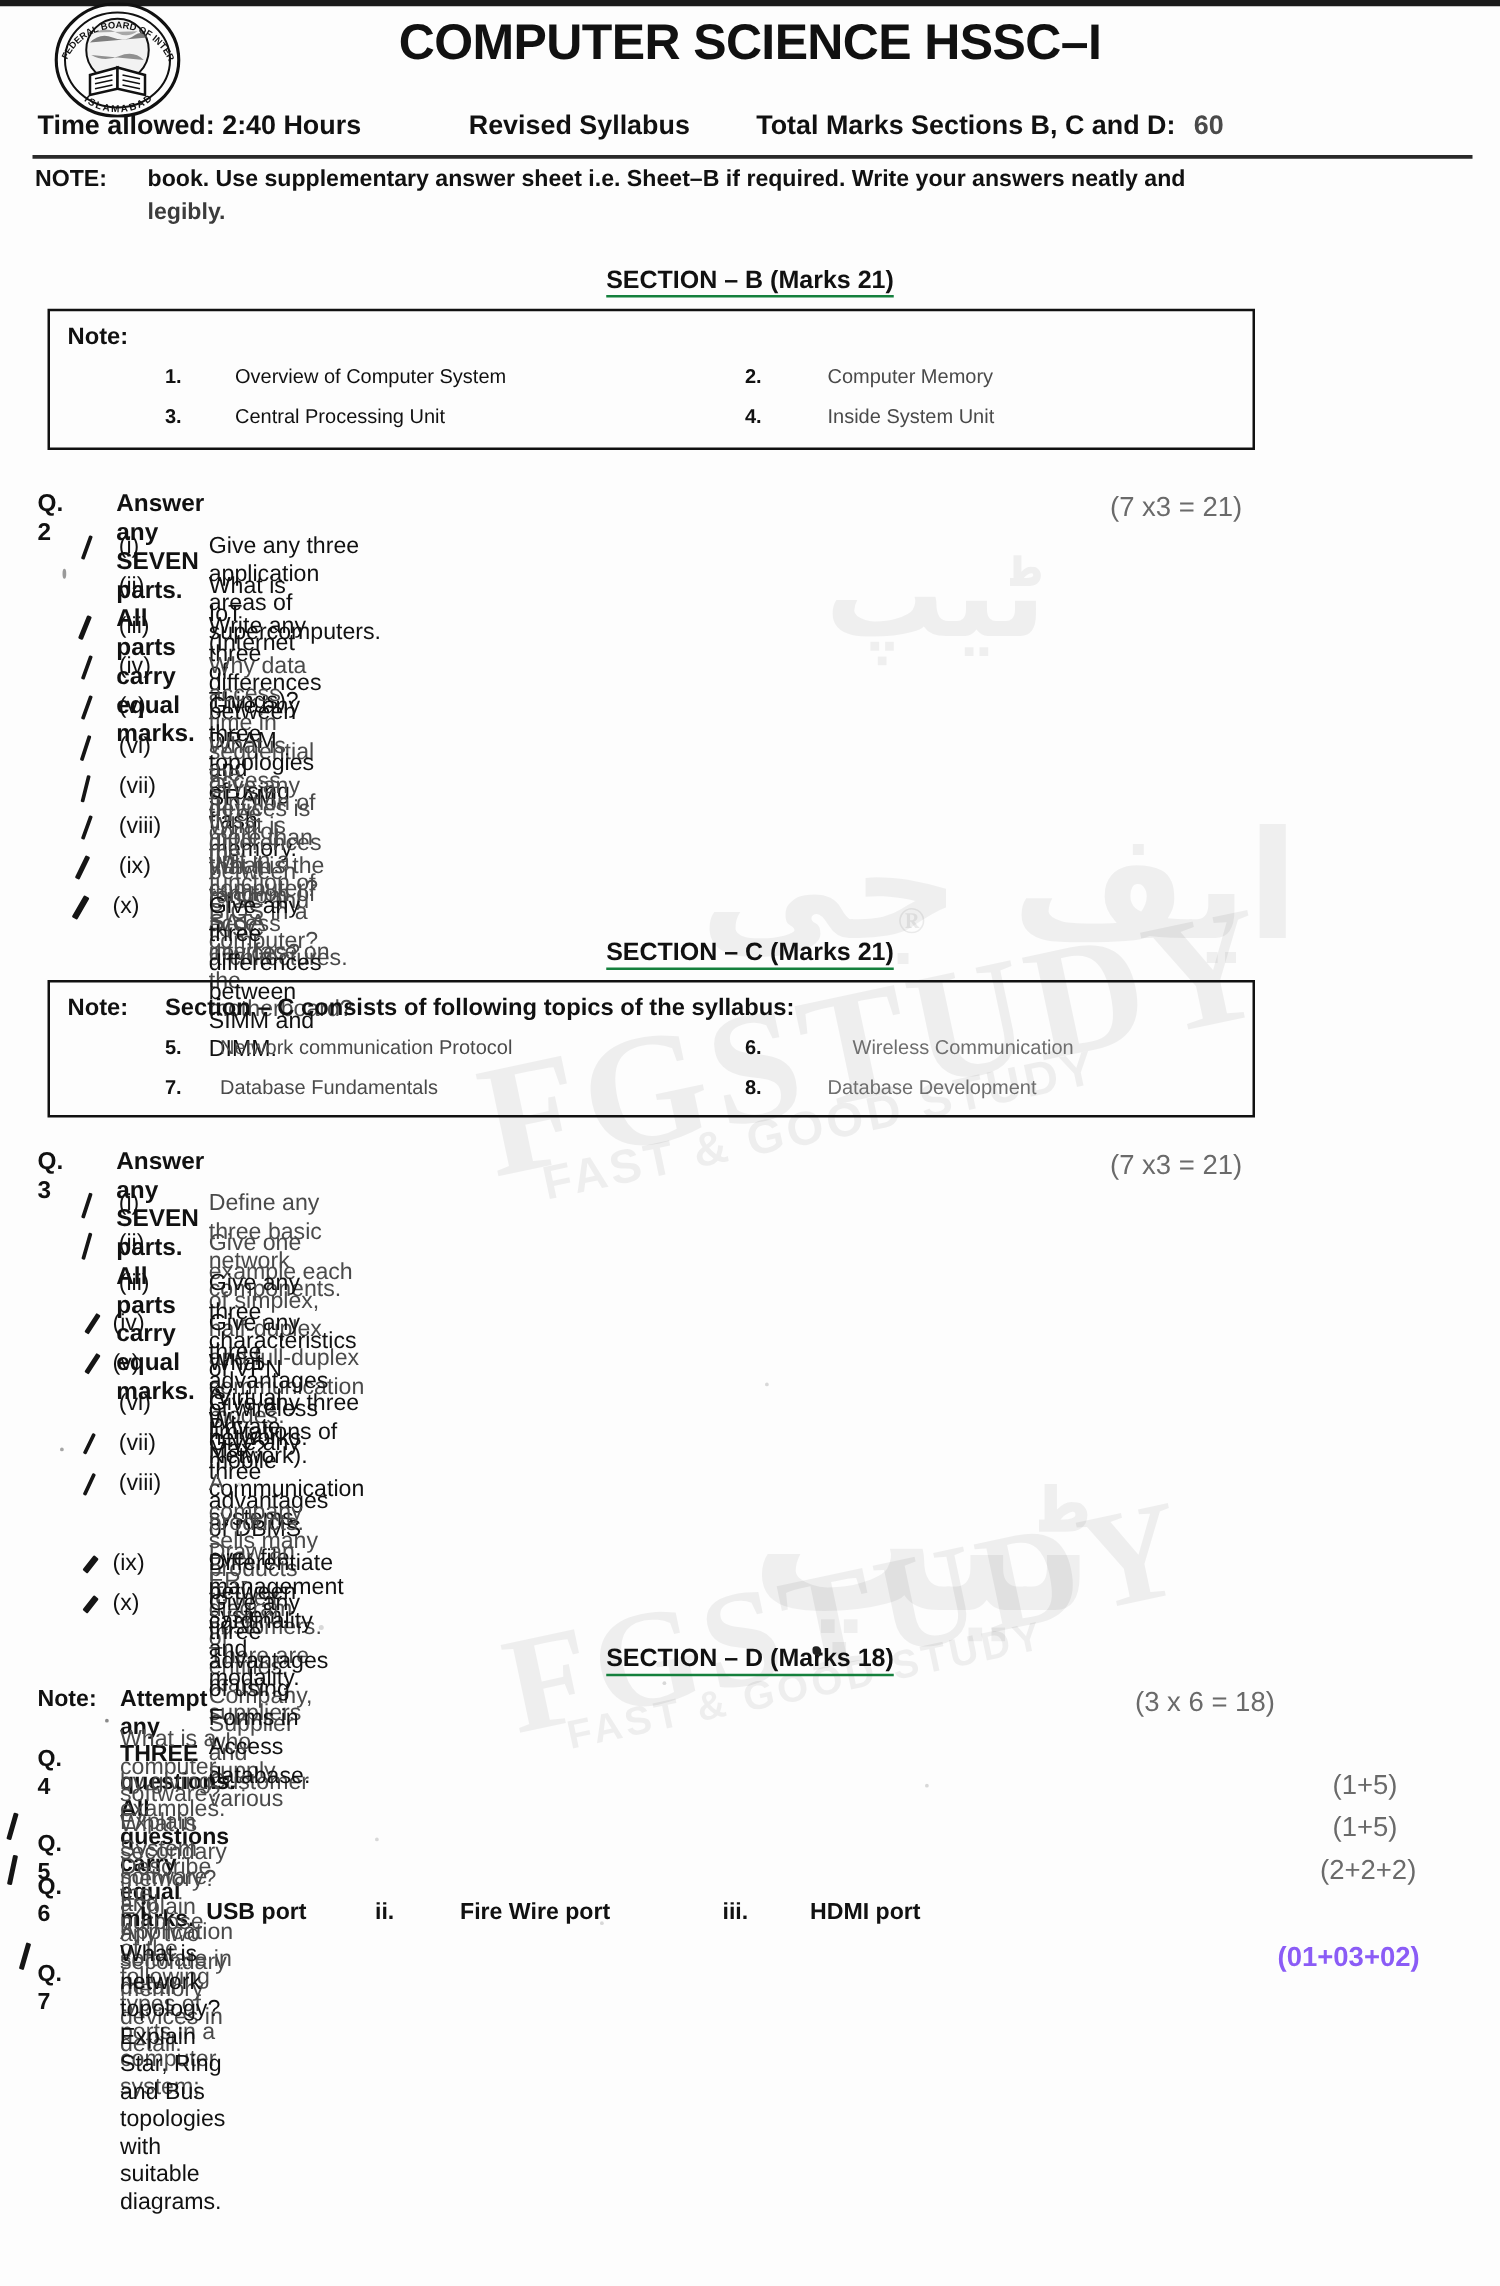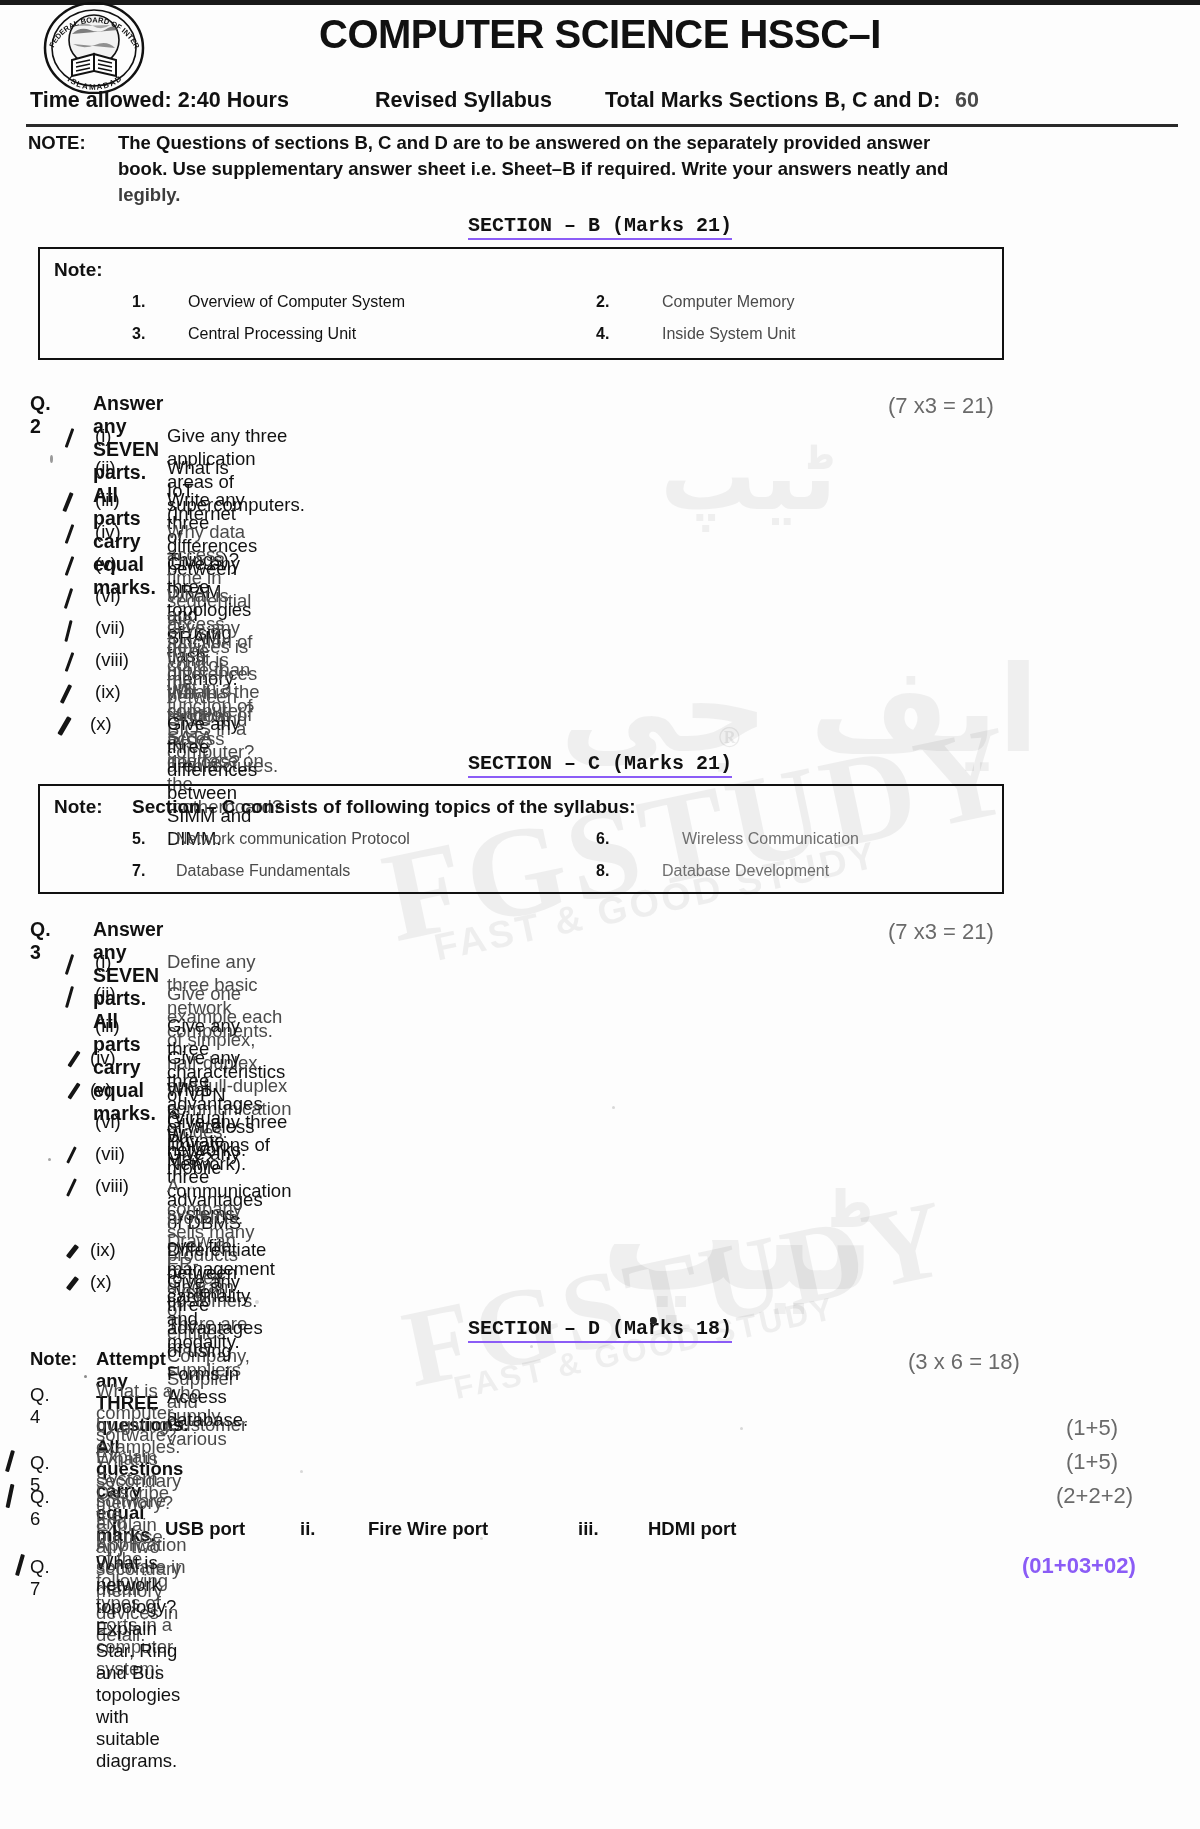--- a/index.html
+++ b/index.html
@@ -115,23 +115,22 @@
 
   
   .sec-head {
     position: absolute;
     width: 1200px;
     text-align: center;
     font-size: 20px;
     font-weight: bold;
   }
   .sec-head span {
-    border-bottom: 2px solid #8b5cf6;
+    border-bottom: 2px solid #15803d;
     padding-bottom: 1px;
-    font-family: Liberation Mono, monospace;
   }
 
   
   .topic-box {
     position: absolute;
     border: 2px solid #111;
     box-sizing: border-box;
   }
   .topic-box .tb-note {
     position: absolute;
@@ -176,21 +175,21 @@
   
   .tick {
     position: absolute;
     background: #151515;
     border-radius: 1px;
     pointer-events: none;
   }
 
   
   .d-row { position: absolute; font-size: 18.5px; }
-  .d-lbl { position: absolute; left: 0; top: 4px; font-weight: normal; }
+  .d-lbl { position: absolute; left: 0; top: 16px; font-weight: bold; }
   .d-txt { position: absolute; left: 62px; top: 0; }
   .d-note-lbl { position: absolute; left: 0; top: 0; font-weight: bold; }
   .d-note-txt { position: absolute; left: 62px; top: 0; font-weight: bold; }
   .d-sub { position: absolute; font-size: 18.5px; font-weight: bold; }
 
   .fade1 { color: #4a4a4a; }
   .fade2 { color: #6e6e6e; }
 </style>
 </head>
 <body>
@@ -242,21 +241,20 @@
     <span class="meta-syll">Revised Syllabus</span>
     <span class="meta-marks">Total Marks Sections B, C and D:</span>
     <span class="meta-total">60</span>
   </div>
 
   <div class="rule-under-meta"></div>
 
   <div class="note-top">
     <span class="lbl">NOTE:</span>
     <div class="body">
-      <div>The Questions of sections B, C and D are to be answered on the separately provided answer</div>
       <div>book. Use supplementary answer sheet i.e. Sheet–B if required. Write your answers neatly and</div>
       <div class="l3">legibly.</div>
     </div>
   </div>
 
   <div class="sec-head" style="top:213px;">
     <span>SECTION – B (Marks 21)</span>
   </div>
 
   <div class="topic-box" style="left:38px; top:247px; width:966px; height:113px;">

